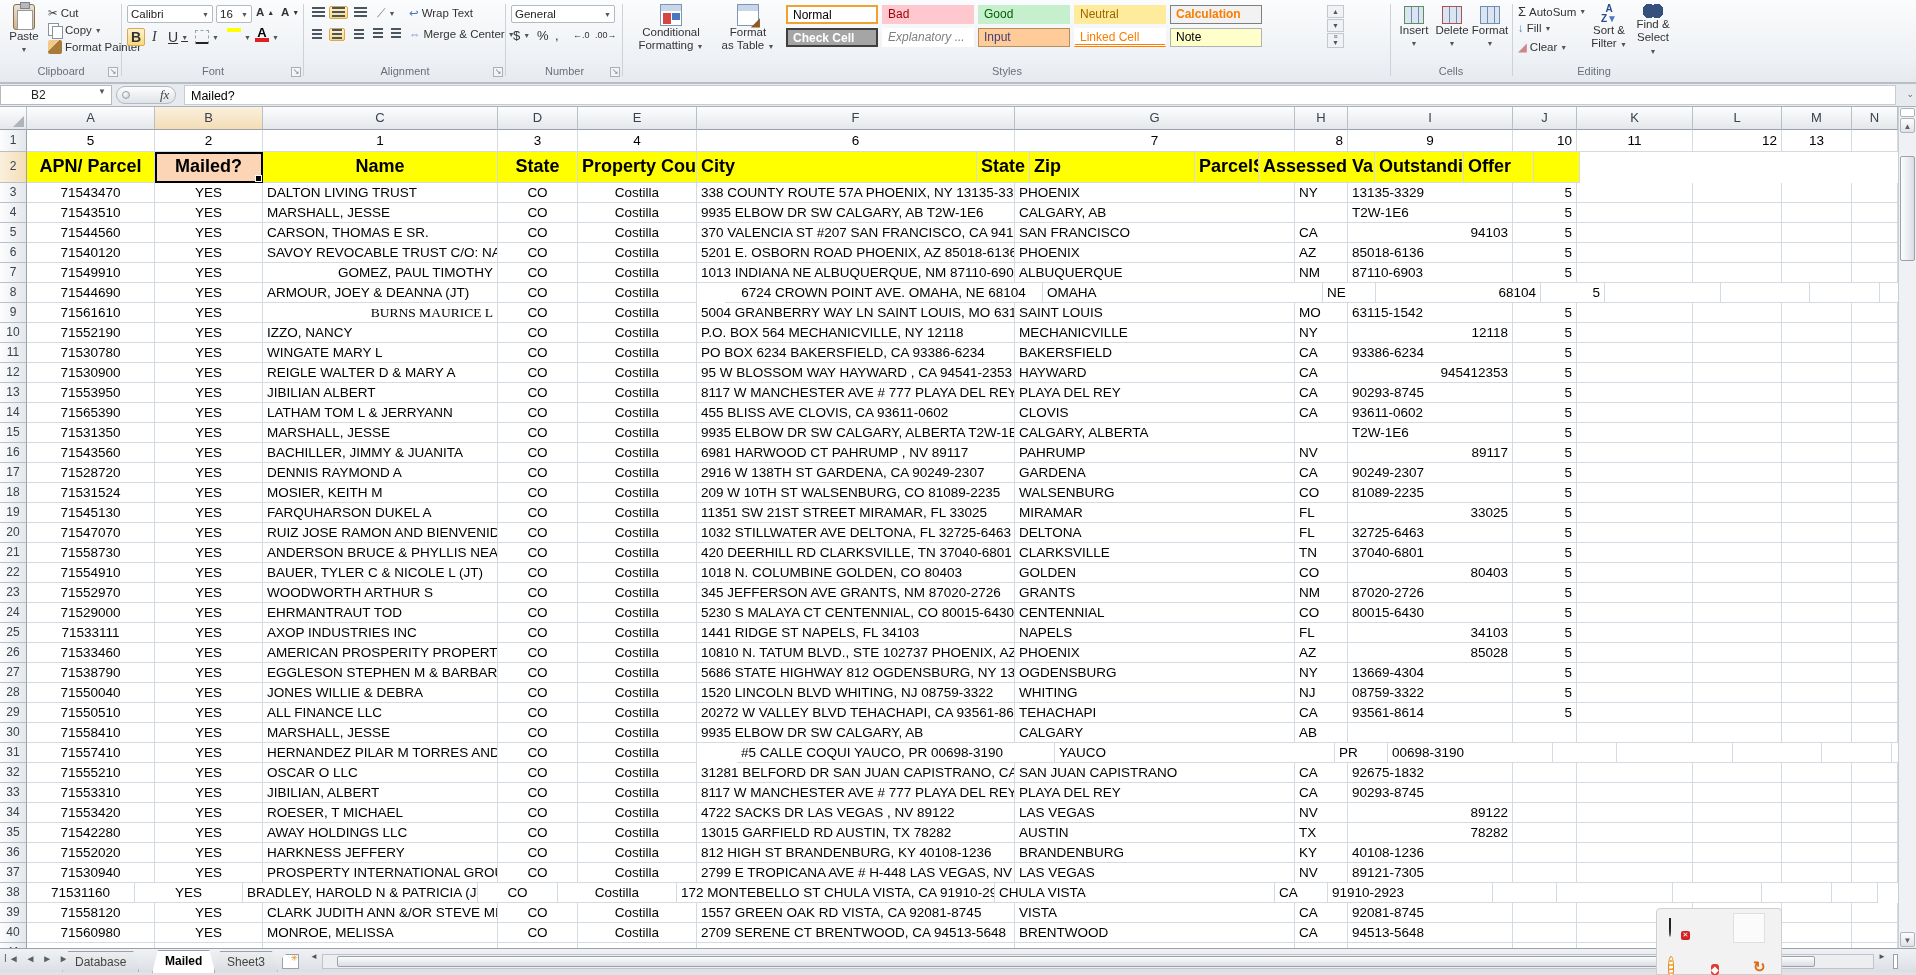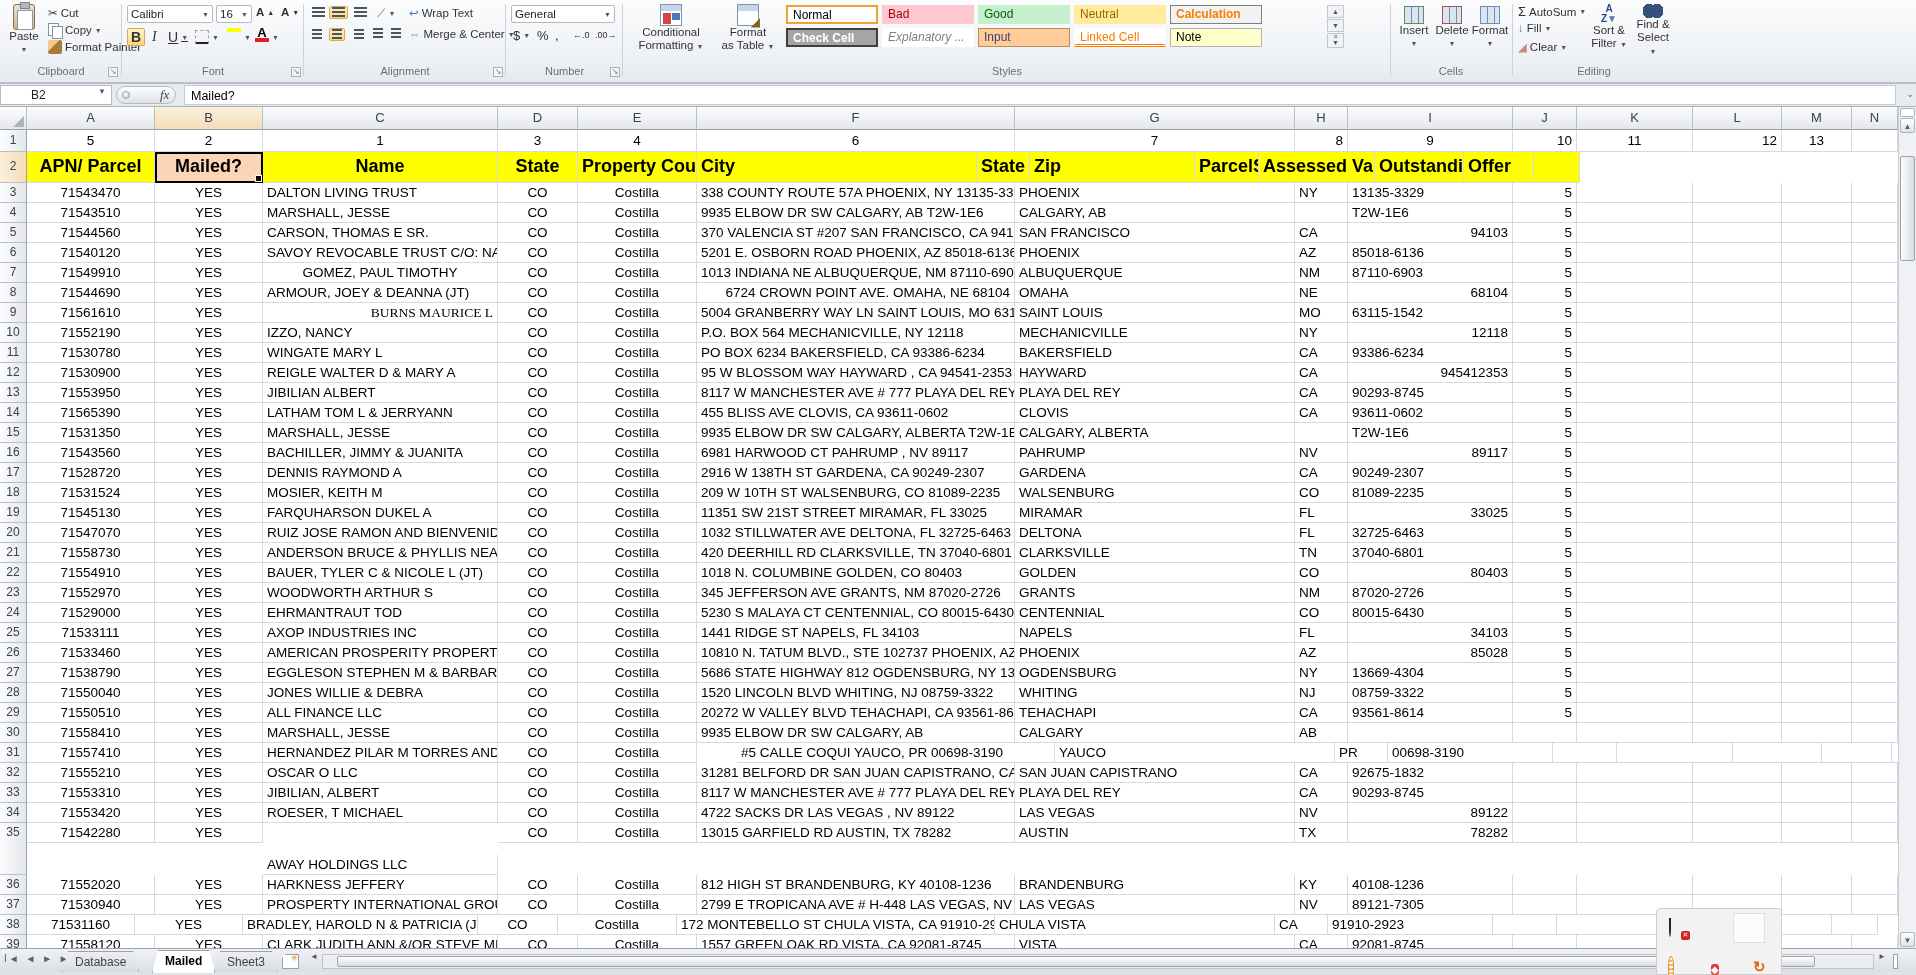--- a/index.html
+++ b/index.html
@@ -463,41 +463,41 @@
       <div class="cell" style="width: 64px; text-align: right; height: 20px;">5</div>
       <div class="cell" style="width: 116px; text-align: left; height: 20px;"></div>
       <div class="cell" style="width: 89px; text-align: left; height: 20px;"></div>
       <div class="cell" style="width: 70px; text-align: left; height: 20px;"></div>
       <div class="cell" style="width: 46px; text-align: left; height: 20px;"></div>
     </div>
     <div class="grow">
       <div class="rowhdr" style="width: 27px; line-height: 19px;">7</div>
       <div class="cell" style="width: 128px; text-align: center; height: 20px;">71549910</div>
       <div class="cell" style="width: 108px; text-align: center; height: 20px;">YES</div>
-      <div class="cell" style="width: 235px; text-align: center; height: 20px;">GOMEZ, PAUL TIMOTHY</div>
+      <div class="cell" style="width: 235px; text-align: right; height: 20px;">GOMEZ, PAUL TIMOTHY</div>
       <div class="cell" style="width: 80px; text-align: center; height: 20px;">CO</div>
       <div class="cell" style="width: 119px; text-align: center; height: 20px;">Costilla</div>
       <div class="cell" style="width: 318px; text-align: left; height: 20px;">1013 INDIANA NE ALBUQUERQUE, NM 87110-6903</div>
       <div class="cell" style="width: 280px; text-align: left; height: 20px;">ALBUQUERQUE</div>
       <div class="cell" style="width: 53px; text-align: left; height: 20px;">NM</div>
       <div class="cell" style="width: 165px; text-align: left; height: 20px;">87110-6903</div>
       <div class="cell" style="width: 64px; text-align: right; height: 20px;">5</div>
       <div class="cell" style="width: 116px; text-align: left; height: 20px;"></div>
       <div class="cell" style="width: 89px; text-align: left; height: 20px;"></div>
       <div class="cell" style="width: 70px; text-align: left; height: 20px;"></div>
       <div class="cell" style="width: 46px; text-align: left; height: 20px;"></div>
     </div>
     <div class="grow">
       <div class="rowhdr" style="width: 27px; line-height: 19px;">8</div>
       <div class="cell" style="width: 128px; text-align: center; height: 20px;">71544690</div>
       <div class="cell" style="width: 108px; text-align: center; height: 20px;">YES</div>
       <div class="cell" style="width: 235px; text-align: left; height: 20px;">ARMOUR, JOEY &amp; DEANNA (JT)</div>
       <div class="cell" style="width: 80px; text-align: center; height: 20px;">CO</div>
       <div class="cell" style="width: 119px; text-align: center; height: 20px;">Costilla</div>
-      <div class="cell" style="width: 318px; text-align: right; height: 20px;">6724 CROWN POINT AVE. OMAHA, NE 68104</div>
+      <div class="cell" style="width: 318px; text-align: center; height: 20px; margin-left: 28px;">6724 CROWN POINT AVE. OMAHA, NE 68104</div>
       <div class="cell" style="width: 280px; text-align: left; height: 20px;">OMAHA</div>
       <div class="cell" style="width: 53px; text-align: left; height: 20px;">NE</div>
       <div class="cell" style="width: 165px; text-align: right; height: 20px;">68104</div>
       <div class="cell" style="width: 64px; text-align: right; height: 20px;">5</div>
       <div class="cell" style="width: 116px; text-align: left; height: 20px;"></div>
       <div class="cell" style="width: 89px; text-align: left; height: 20px;"></div>
       <div class="cell" style="width: 70px; text-align: left; height: 20px;"></div>
       <div class="cell" style="width: 46px; text-align: left; height: 20px;"></div>
     </div>
     <div class="grow">
@@ -939,21 +939,21 @@
       <div class="cell" style="width: 64px; text-align: right; height: 20px;"></div>
       <div class="cell" style="width: 116px; text-align: left; height: 20px;"></div>
       <div class="cell" style="width: 89px; text-align: left; height: 20px;"></div>
       <div class="cell" style="width: 70px; text-align: left; height: 20px;"></div>
       <div class="cell" style="width: 46px; text-align: left; height: 20px;"></div>
     </div>
     <div class="grow">
       <div class="rowhdr" style="width: 27px; line-height: 19px;">35</div>
       <div class="cell" style="width: 128px; text-align: center; height: 20px;">71542280</div>
       <div class="cell" style="width: 108px; text-align: center; height: 20px;">YES</div>
-      <div class="cell" style="width: 235px; text-align: left; height: 20px; margin-top: 32px;">AWAY HOLDINGS LLC</div>
+      <div class="cell" style="width: 235px; text-align: left; height: 20px;">AWAY HOLDINGS LLC</div>
       <div class="cell" style="width: 80px; text-align: center; height: 20px;">CO</div>
       <div class="cell" style="width: 119px; text-align: center; height: 20px;">Costilla</div>
       <div class="cell" style="width: 318px; text-align: left; height: 20px;">13015 GARFIELD RD AUSTIN, TX 78282</div>
       <div class="cell" style="width: 280px; text-align: left; height: 20px;">AUSTIN</div>
       <div class="cell" style="width: 53px; text-align: left; height: 20px;">TX</div>
       <div class="cell" style="width: 165px; text-align: right; height: 20px;">78282</div>
       <div class="cell" style="width: 64px; text-align: right; height: 20px;"></div>
       <div class="cell" style="width: 116px; text-align: left; height: 20px;"></div>
       <div class="cell" style="width: 89px; text-align: left; height: 20px;"></div>
       <div class="cell" style="width: 70px; text-align: left; height: 20px;"></div>
@@ -1021,21 +1021,21 @@
       <div class="cell" style="width: 280px; text-align: left; height: 20px;">VISTA</div>
       <div class="cell" style="width: 53px; text-align: left; height: 20px;">CA</div>
       <div class="cell" style="width: 165px; text-align: left; height: 20px;">92081-8745</div>
       <div class="cell" style="width: 64px; text-align: right; height: 20px;"></div>
       <div class="cell" style="width: 116px; text-align: left; height: 20px;"></div>
       <div class="cell" style="width: 89px; text-align: left; height: 20px;"></div>
       <div class="cell" style="width: 70px; text-align: left; height: 20px;"></div>
       <div class="cell" style="width: 46px; text-align: left; height: 20px;"></div>
     </div>
     <div class="grow">
-      <div class="rowhdr" style="width: 38px; line-height: 19px;">40</div>
+      <div class="rowhdr" style="width: 27px; line-height: 19px;">40</div>
       <div class="cell" style="width: 128px; text-align: center; height: 20px;">71560980</div>
       <div class="cell" style="width: 108px; text-align: center; height: 20px;">YES</div>
       <div class="cell" style="width: 235px; text-align: left; height: 20px;">MONROE, MELISSA</div>
       <div class="cell" style="width: 80px; text-align: center; height: 20px;">CO</div>
       <div class="cell" style="width: 119px; text-align: center; height: 20px;">Costilla</div>
       <div class="cell" style="width: 318px; text-align: left; height: 20px;">2709 SERENE CT BRENTWOOD, CA 94513-5648</div>
       <div class="cell" style="width: 280px; text-align: left; height: 20px;">BRENTWOOD</div>
       <div class="cell" style="width: 53px; text-align: left; height: 20px;">CA</div>
       <div class="cell" style="width: 165px; text-align: left; height: 20px;">94513-5648</div>
       <div class="cell" style="width: 64px; text-align: right; height: 20px;"></div>

